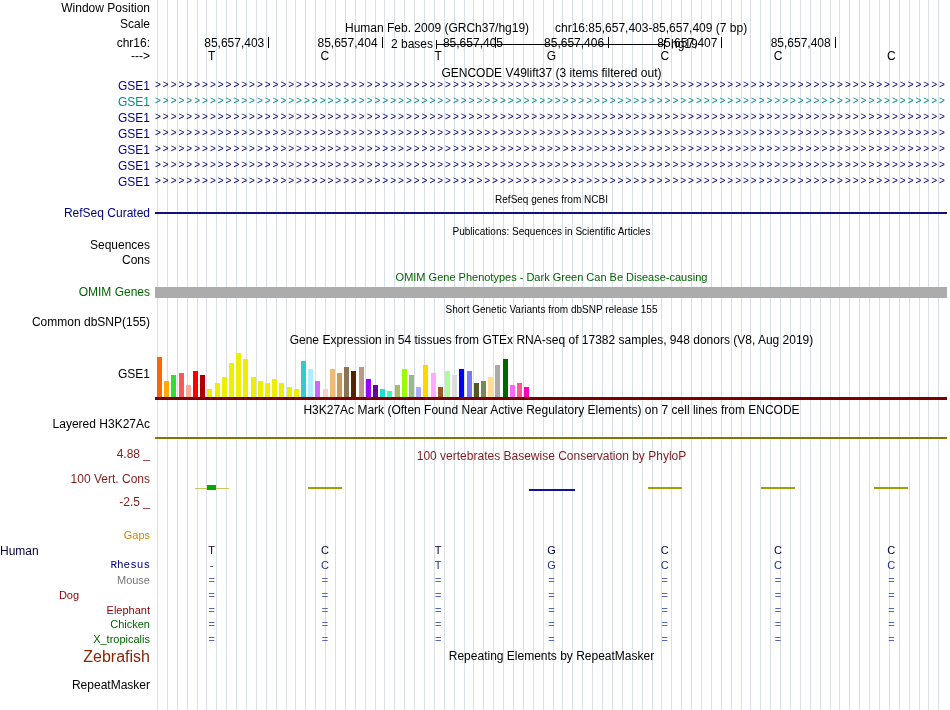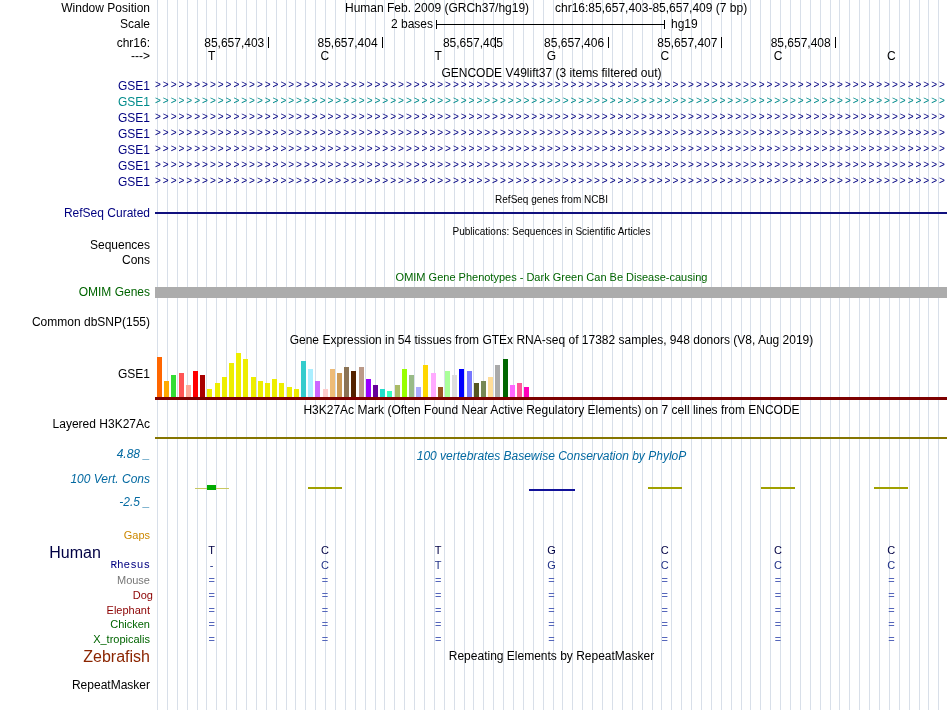--- a/index.html
+++ b/index.html
@@ -1,23 +1,23 @@
 <!DOCTYPE html>
 <html><head>
 <meta charset="utf-8">
 <style>
   html,body{margin:0;padding:0;background:#fff;}
   .screen{position:relative;width:950px;height:710px;background:#ffffff;
           font-family:"Liberation Sans",sans-serif;font-size:12px;color:#000;overflow:hidden;}
-  .abs{position:absolute;white-space:nowrap;}
+  .abs{position:absolute;white-space:nowrap;margin-top:20px;}
   .slbl{position:absolute;left:0;width:150px;text-align:right;white-space:nowrap;}
   .ctitle{position:absolute;left:155px;width:793px;text-align:center;white-space:nowrap;}
   .small{font-size:10px;}
   .f11{font-size:11px;}
-  .blue{color:#0369a1;font-style:italic;}
+  .blue{color:#7f1d1d;}
   .green{color:#006400;}
   .navy{color:#000080;}
   #grid-layer{position:absolute;top:0;left:0;width:950px;height:710px;}
 </style>
 </head>
 <body>
 
 <div class="screen" id="screen">
   <div id="grid-layer">
       <div style="position: absolute; left: 157px; top: 0px; width: 1px; height: 710px; background: rgb(216, 223, 233);"></div>
@@ -117,20 +117,21 @@
   <div class="slbl" style="top:49px">---&gt;</div>
 
   <div class="ctitle" style="top:66px">GENCODE V49lift37 (3 items filtered out)</div>
   <div class="ctitle small" style="top:194px">RefSeq genes from NCBI</div>
   <div class="slbl navy" style="top:206px">RefSeq Curated</div>
   <div class="ctitle small" style="top:226px">Publications: Sequences in Scientific Articles</div>
   <div class="slbl" style="top:238px">Sequences</div>
   <div class="slbl" style="top:253px">Cons</div>
   <div class="ctitle green f11" style="top:271px">OMIM Gene Phenotypes - Dark Green Can Be Disease-causing</div>
   <div class="slbl green" style="top:285px">OMIM Genes</div>
+  <div class="ctitle small" style="top:304px">Short Genetic Variants from dbSNP release 155</div>
   <div class="slbl" style="top:315px">Common dbSNP(155)</div>
   <div class="ctitle" style="top:333px">Gene Expression in 54 tissues from GTEx RNA-seq of 17382 samples, 948 donors (V8, Aug 2019)</div>
   <div class="slbl" style="top:367px">GSE1</div>
   <div class="ctitle" style="top:403px">H3K27Ac Mark (Often Found Near Active Regulatory Elements) on 7 cell lines from ENCODE</div>
   <div class="slbl" style="top:417px">Layered H3K27Ac</div>
   <div class="slbl blue" style="top:447px">4.88 _</div>
   <div class="ctitle blue" style="top:449px">100 vertebrates Basewise Conservation by PhyloP</div>
   <div class="slbl blue" style="top:472px">100 Vert. Cons</div>
   <div class="slbl blue" style="top:495px">-2.5 _</div>
   <div class="ctitle" style="top:649px">Repeating Elements by RepeatMasker</div>
@@ -225,21 +226,21 @@
     <div style="position: absolute; left: 155px; top: 397px; width: 792px; height: 3px; background: rgb(125, 0, 0);"></div>
     <div style="position: absolute; left: 155px; top: 437px; width: 792px; height: 2px; background: rgb(133, 117, 0);"></div>
     <div style="position: absolute; left: 194.643px; top: 488px; width: 34px; height: 1px; background: rgb(200, 200, 96);"></div>
     <div style="position: absolute; left: 207.143px; top: 485px; width: 9px; height: 5px; background: rgb(0, 170, 0);"></div>
     <div style="position: absolute; left: 307.929px; top: 487px; width: 34px; height: 2px; background: rgb(160, 160, 0);"></div>
     <div style="position: absolute; left: 528.5px; top: 489px; width: 46px; height: 2px; background: rgb(17, 17, 153);"></div>
     <div style="position: absolute; left: 647.786px; top: 487px; width: 34px; height: 2px; background: rgb(160, 160, 0);"></div>
     <div style="position: absolute; left: 761.071px; top: 487px; width: 34px; height: 2px; background: rgb(160, 160, 0);"></div>
     <div style="position: absolute; left: 874.357px; top: 487px; width: 34px; height: 2px; background: rgb(160, 160, 0);"></div>
     <div style="position: absolute; left: 0px; top: 529px; width: 150px; text-align: right; color: rgb(204, 136, 0); font-size: 11px;">Gaps</div>
-    <div style="position: absolute; left: 0px; top: 544px; width: 150px; text-align: center; color: rgb(0, 0, 68); font-size: 16px;">Human</div>
+    <div style="position: absolute; left: 0px; top: 544px; width: 150px; text-align: left; color: rgb(0, 0, 68); font-size: 12px;">Human</div>
     <div style="position: absolute; left: 199.643px; top: 544px; width: 24px; text-align: center; color: rgb(0, 0, 68); font-size: 11px;">T</div>
     <div style="position: absolute; left: 312.929px; top: 544px; width: 24px; text-align: center; color: rgb(0, 0, 68); font-size: 11px;">C</div>
     <div style="position: absolute; left: 426.214px; top: 544px; width: 24px; text-align: center; color: rgb(0, 0, 68); font-size: 11px;">T</div>
     <div style="position: absolute; left: 539.5px; top: 544px; width: 24px; text-align: center; color: rgb(0, 0, 68); font-size: 11px;">G</div>
     <div style="position: absolute; left: 652.786px; top: 544px; width: 24px; text-align: center; color: rgb(0, 0, 68); font-size: 11px;">C</div>
     <div style="position: absolute; left: 766.071px; top: 544px; width: 24px; text-align: center; color: rgb(0, 0, 68); font-size: 11px;">C</div>
     <div style="position: absolute; left: 879.357px; top: 544px; width: 24px; text-align: center; color: rgb(0, 0, 68); font-size: 11px;">C</div>
     <div style="position: absolute; left: 0px; top: 559px; width: 150px; text-align: right; color: rgb(0, 0, 128); font-size: 11px; font-family: Liberation Mono, monospace;">Rhesus</div>
     <div style="position: absolute; left: 199.643px; top: 559px; width: 24px; text-align: center; color: rgb(34, 51, 136); font-size: 11px;">-</div>
     <div style="position: absolute; left: 312.929px; top: 559px; width: 24px; text-align: center; color: rgb(34, 51, 136); font-size: 11px;">C</div>
@@ -249,21 +250,21 @@
     <div style="position: absolute; left: 766.071px; top: 559px; width: 24px; text-align: center; color: rgb(34, 51, 136); font-size: 11px;">C</div>
     <div style="position: absolute; left: 879.357px; top: 559px; width: 24px; text-align: center; color: rgb(34, 51, 136); font-size: 11px;">C</div>
     <div style="position: absolute; left: 0px; top: 574px; width: 150px; text-align: right; color: rgb(119, 119, 119); font-size: 11px;">Mouse</div>
     <div style="position: absolute; left: 199.643px; top: 574px; width: 24px; text-align: center; color: rgb(85, 102, 187); font-size: 11px;">=</div>
     <div style="position: absolute; left: 312.929px; top: 574px; width: 24px; text-align: center; color: rgb(85, 102, 187); font-size: 11px;">=</div>
     <div style="position: absolute; left: 426.214px; top: 574px; width: 24px; text-align: center; color: rgb(85, 102, 187); font-size: 11px;">=</div>
     <div style="position: absolute; left: 539.5px; top: 574px; width: 24px; text-align: center; color: rgb(85, 102, 187); font-size: 11px;">=</div>
     <div style="position: absolute; left: 652.786px; top: 574px; width: 24px; text-align: center; color: rgb(85, 102, 187); font-size: 11px;">=</div>
     <div style="position: absolute; left: 766.071px; top: 574px; width: 24px; text-align: center; color: rgb(85, 102, 187); font-size: 11px;">=</div>
     <div style="position: absolute; left: 879.357px; top: 574px; width: 24px; text-align: center; color: rgb(85, 102, 187); font-size: 11px;">=</div>
-    <div style="position: absolute; left: 0px; top: 589px; width: 138px; text-align: right; color: rgb(139, 0, 0); font-size: 11px; padding-left: 15px;">Dog</div>
+    <div style="position: absolute; left: 0px; top: 589px; width: 138px; text-align: center; color: rgb(139, 0, 0); font-size: 11px;">Dog</div>
     <div style="position: absolute; left: 199.643px; top: 589px; width: 24px; text-align: center; color: rgb(85, 102, 187); font-size: 11px;">=</div>
     <div style="position: absolute; left: 312.929px; top: 589px; width: 24px; text-align: center; color: rgb(85, 102, 187); font-size: 11px;">=</div>
     <div style="position: absolute; left: 426.214px; top: 589px; width: 24px; text-align: center; color: rgb(85, 102, 187); font-size: 11px;">=</div>
     <div style="position: absolute; left: 539.5px; top: 589px; width: 24px; text-align: center; color: rgb(85, 102, 187); font-size: 11px;">=</div>
     <div style="position: absolute; left: 652.786px; top: 589px; width: 24px; text-align: center; color: rgb(85, 102, 187); font-size: 11px;">=</div>
     <div style="position: absolute; left: 766.071px; top: 589px; width: 24px; text-align: center; color: rgb(85, 102, 187); font-size: 11px;">=</div>
     <div style="position: absolute; left: 879.357px; top: 589px; width: 24px; text-align: center; color: rgb(85, 102, 187); font-size: 11px;">=</div>
     <div style="position: absolute; left: 0px; top: 604px; width: 150px; text-align: right; color: rgb(139, 0, 0); font-size: 11px;">Elephant</div>
     <div style="position: absolute; left: 199.643px; top: 604px; width: 24px; text-align: center; color: rgb(85, 102, 187); font-size: 11px;">=</div>
     <div style="position: absolute; left: 312.929px; top: 604px; width: 24px; text-align: center; color: rgb(85, 102, 187); font-size: 11px;">=</div>

